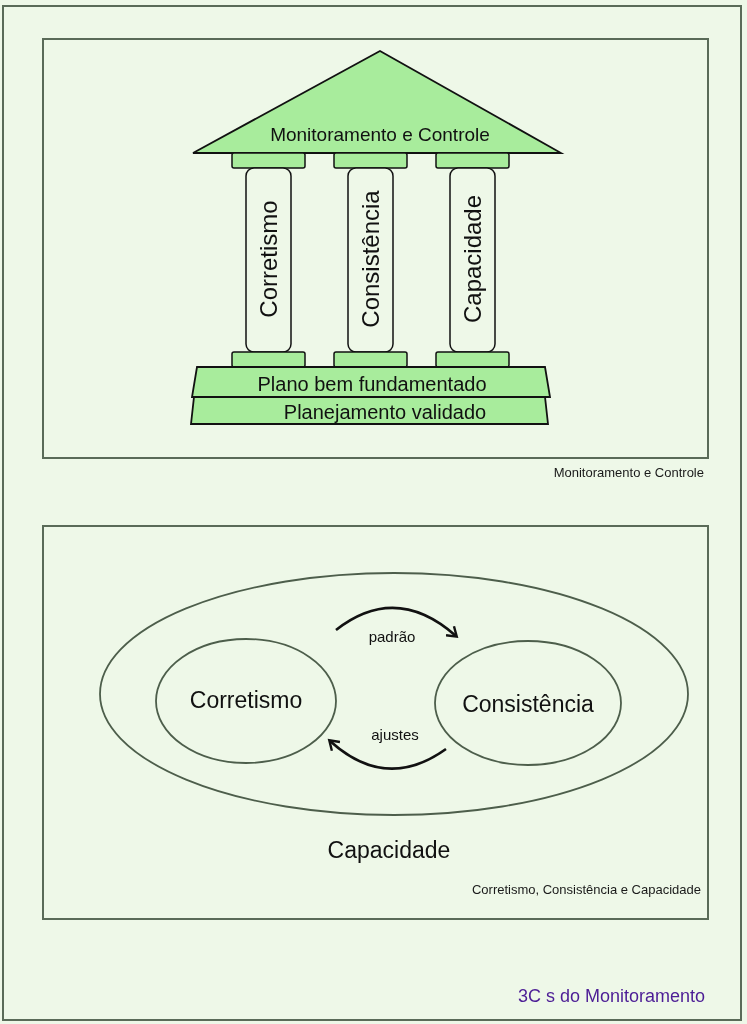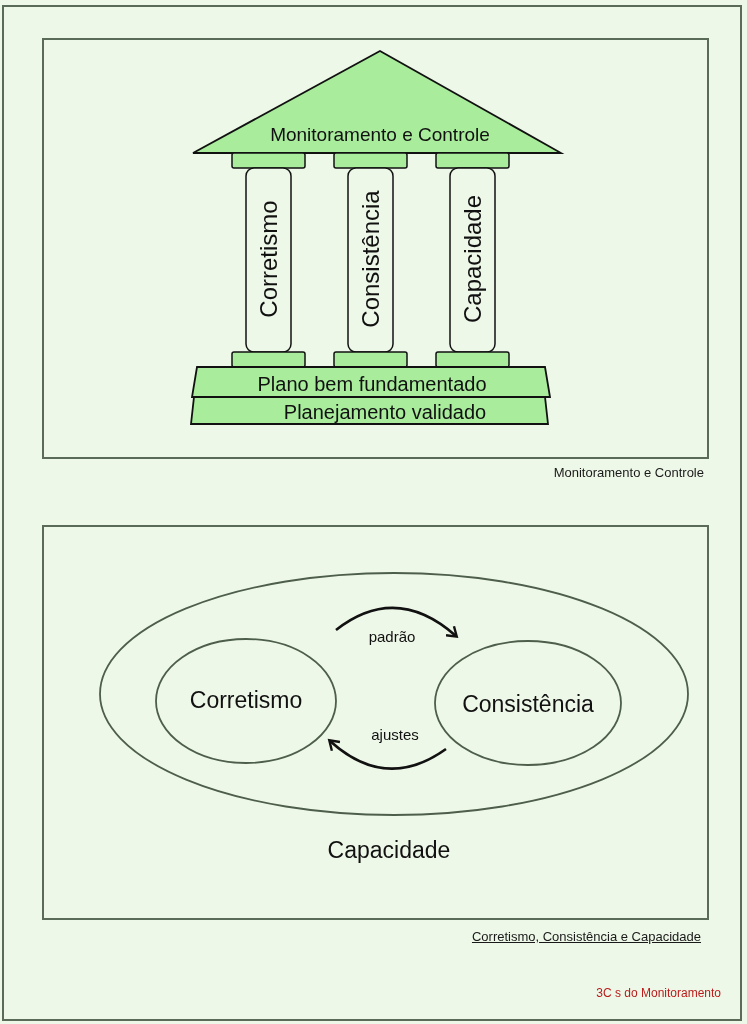--- a/index.html
+++ b/index.html
@@ -17,22 +17,22 @@
     .panel {
       position: absolute; border: 2px solid #5a6b58; box-sizing: border-box;
       background: #eef8e8;
     }
     #panel-top { left: 42px; top: 38px; width: 667px; height: 421px; }
     #panel-bottom { left: 42px; top: 525px; width: 667px; height: 395px; }
     .caption {
       position: absolute; color: #1a1a1a; font-size: 13px; text-align: right;
     }
     #caption-top { right: 43px; top: 465px; }
-    #caption-bottom { right: 46px; top: 929px; text-decoration: underline; }
-    #footer-title { position: absolute; right: 26px; top: 986px; font-size: 12px; color: #b91c1c; }
+    #caption-bottom { right: 46px; top: 882px; }
+    #footer-title { position: absolute; right: 42px; top: 986px; font-size: 18px; color: #4c1d95; }
     svg { position: absolute; left: 0; top: 0; }
     .svgtext { font-family: "Liberation Sans", "DejaVu Sans", sans-serif; fill: #111; }
   </style>
 </head>
 <body>
 
 <div class="outer-frame"></div>
 
 <div class="panel" id="panel-top"></div>
 

